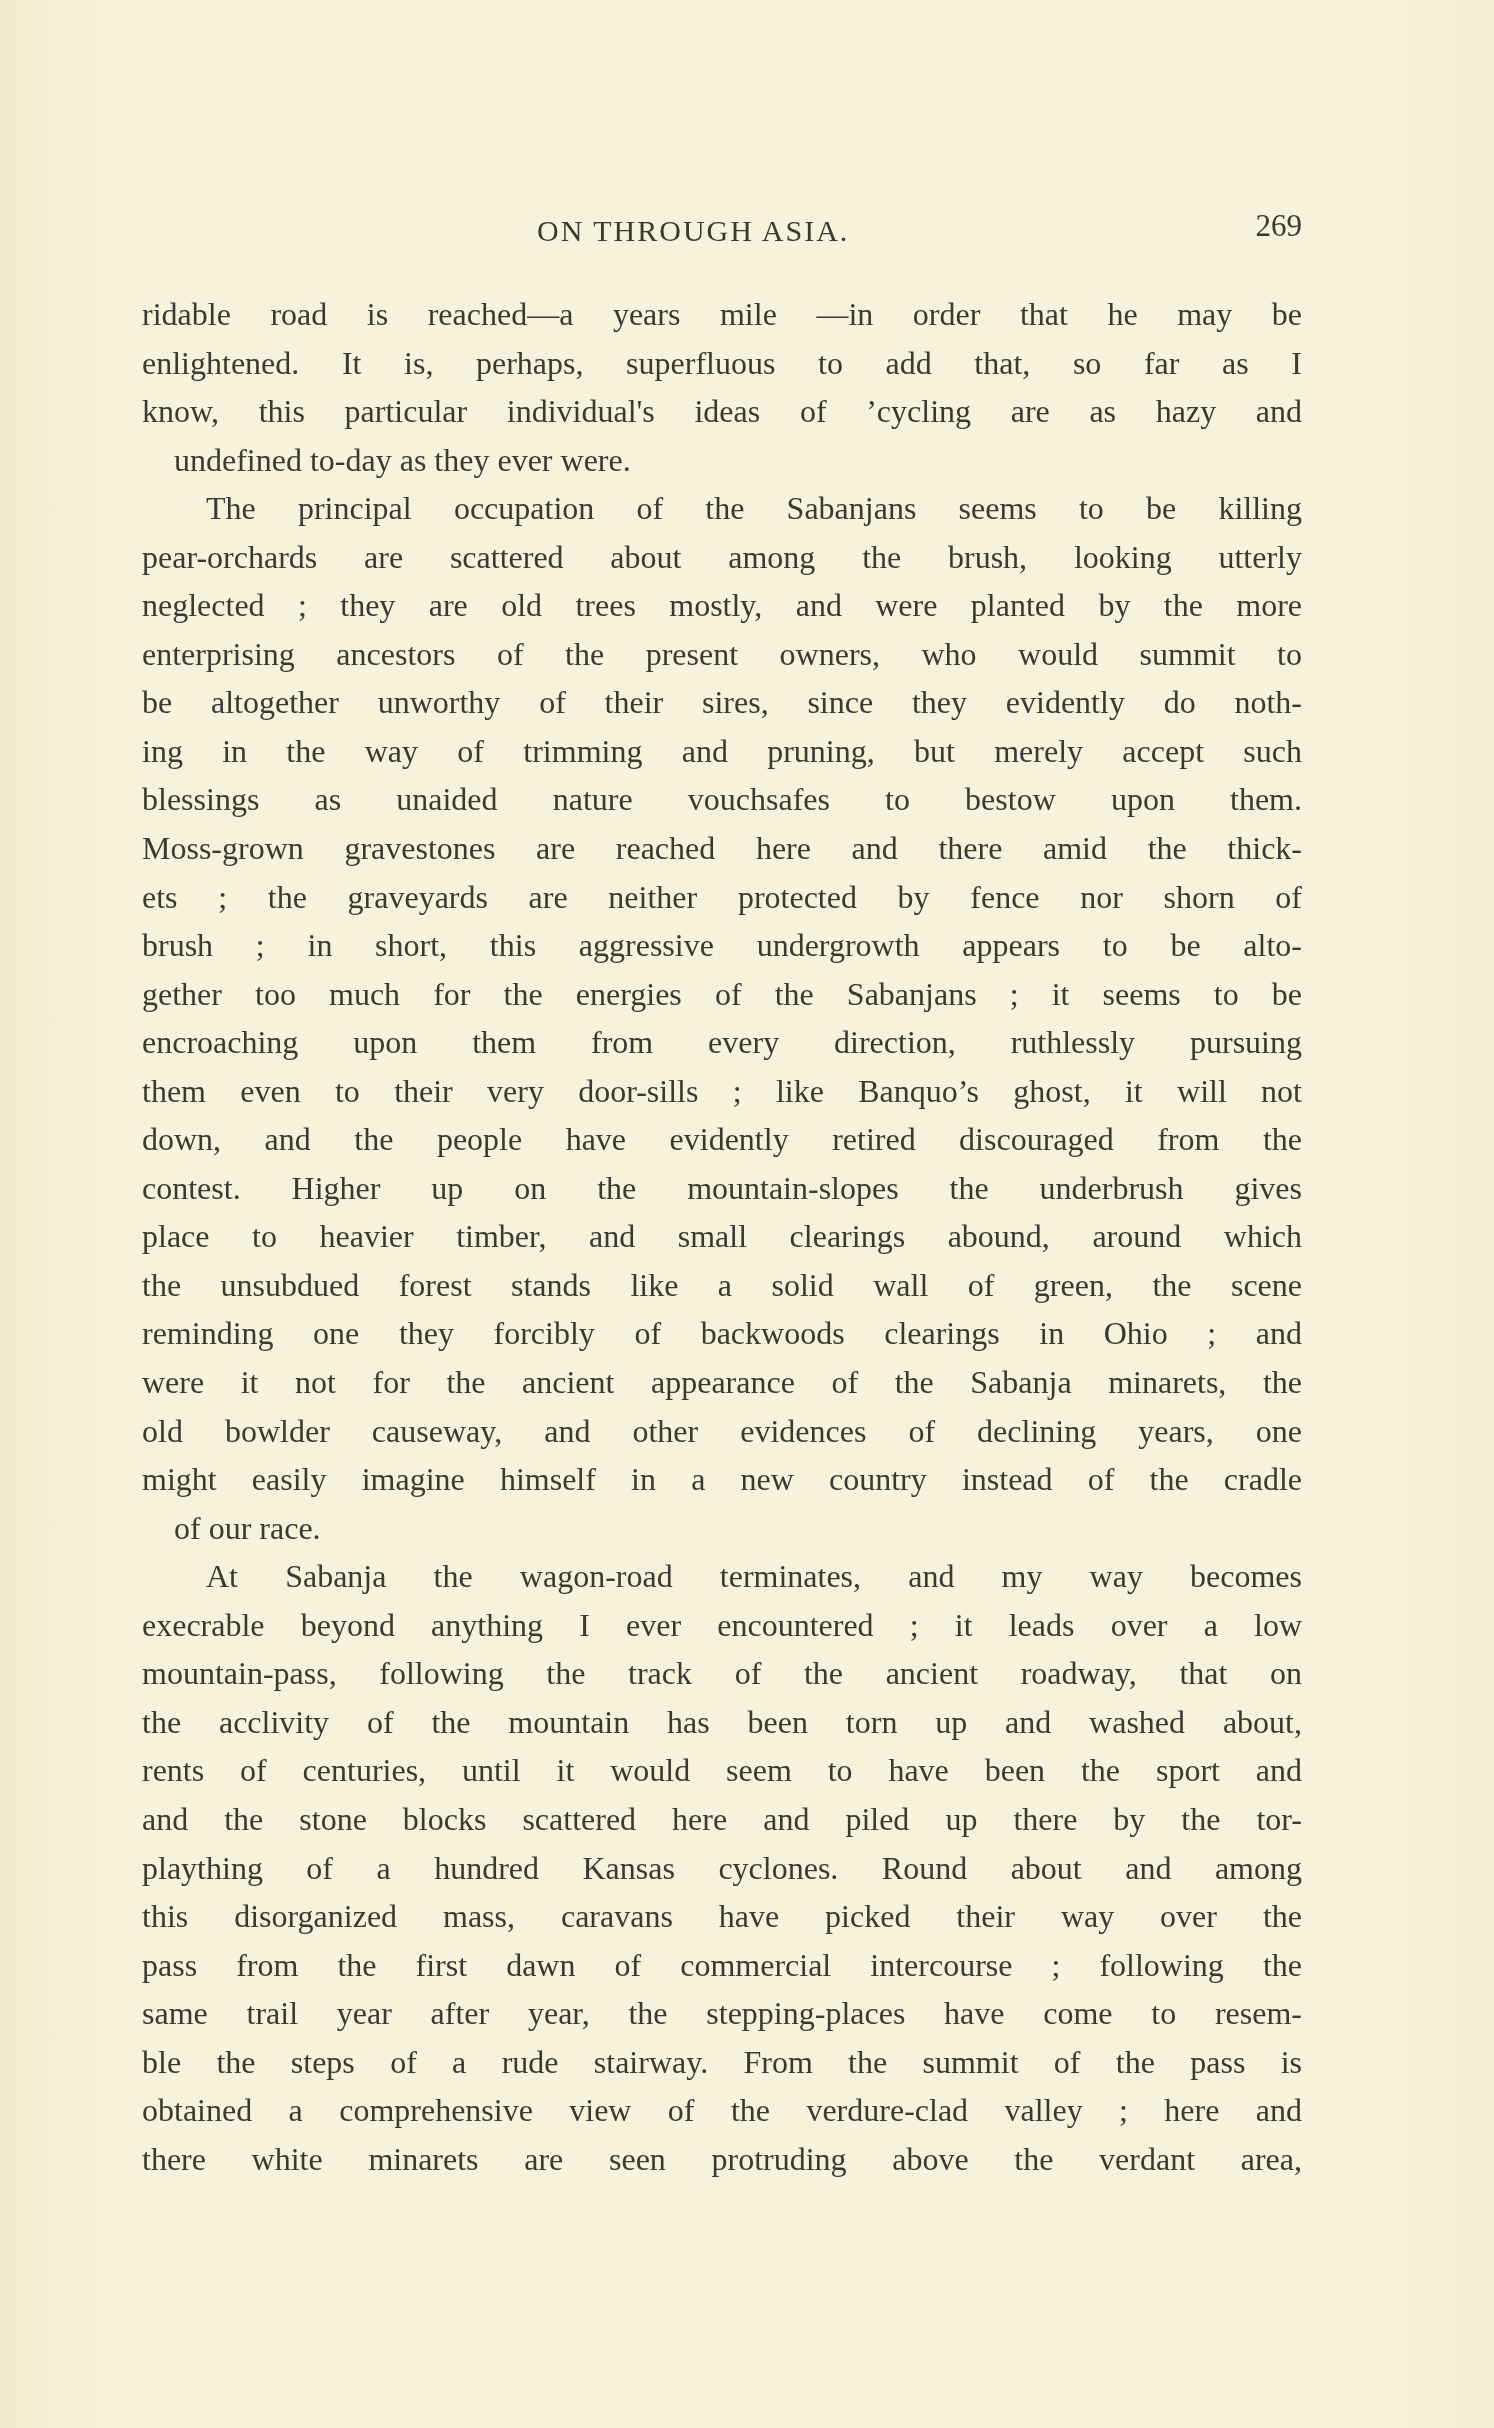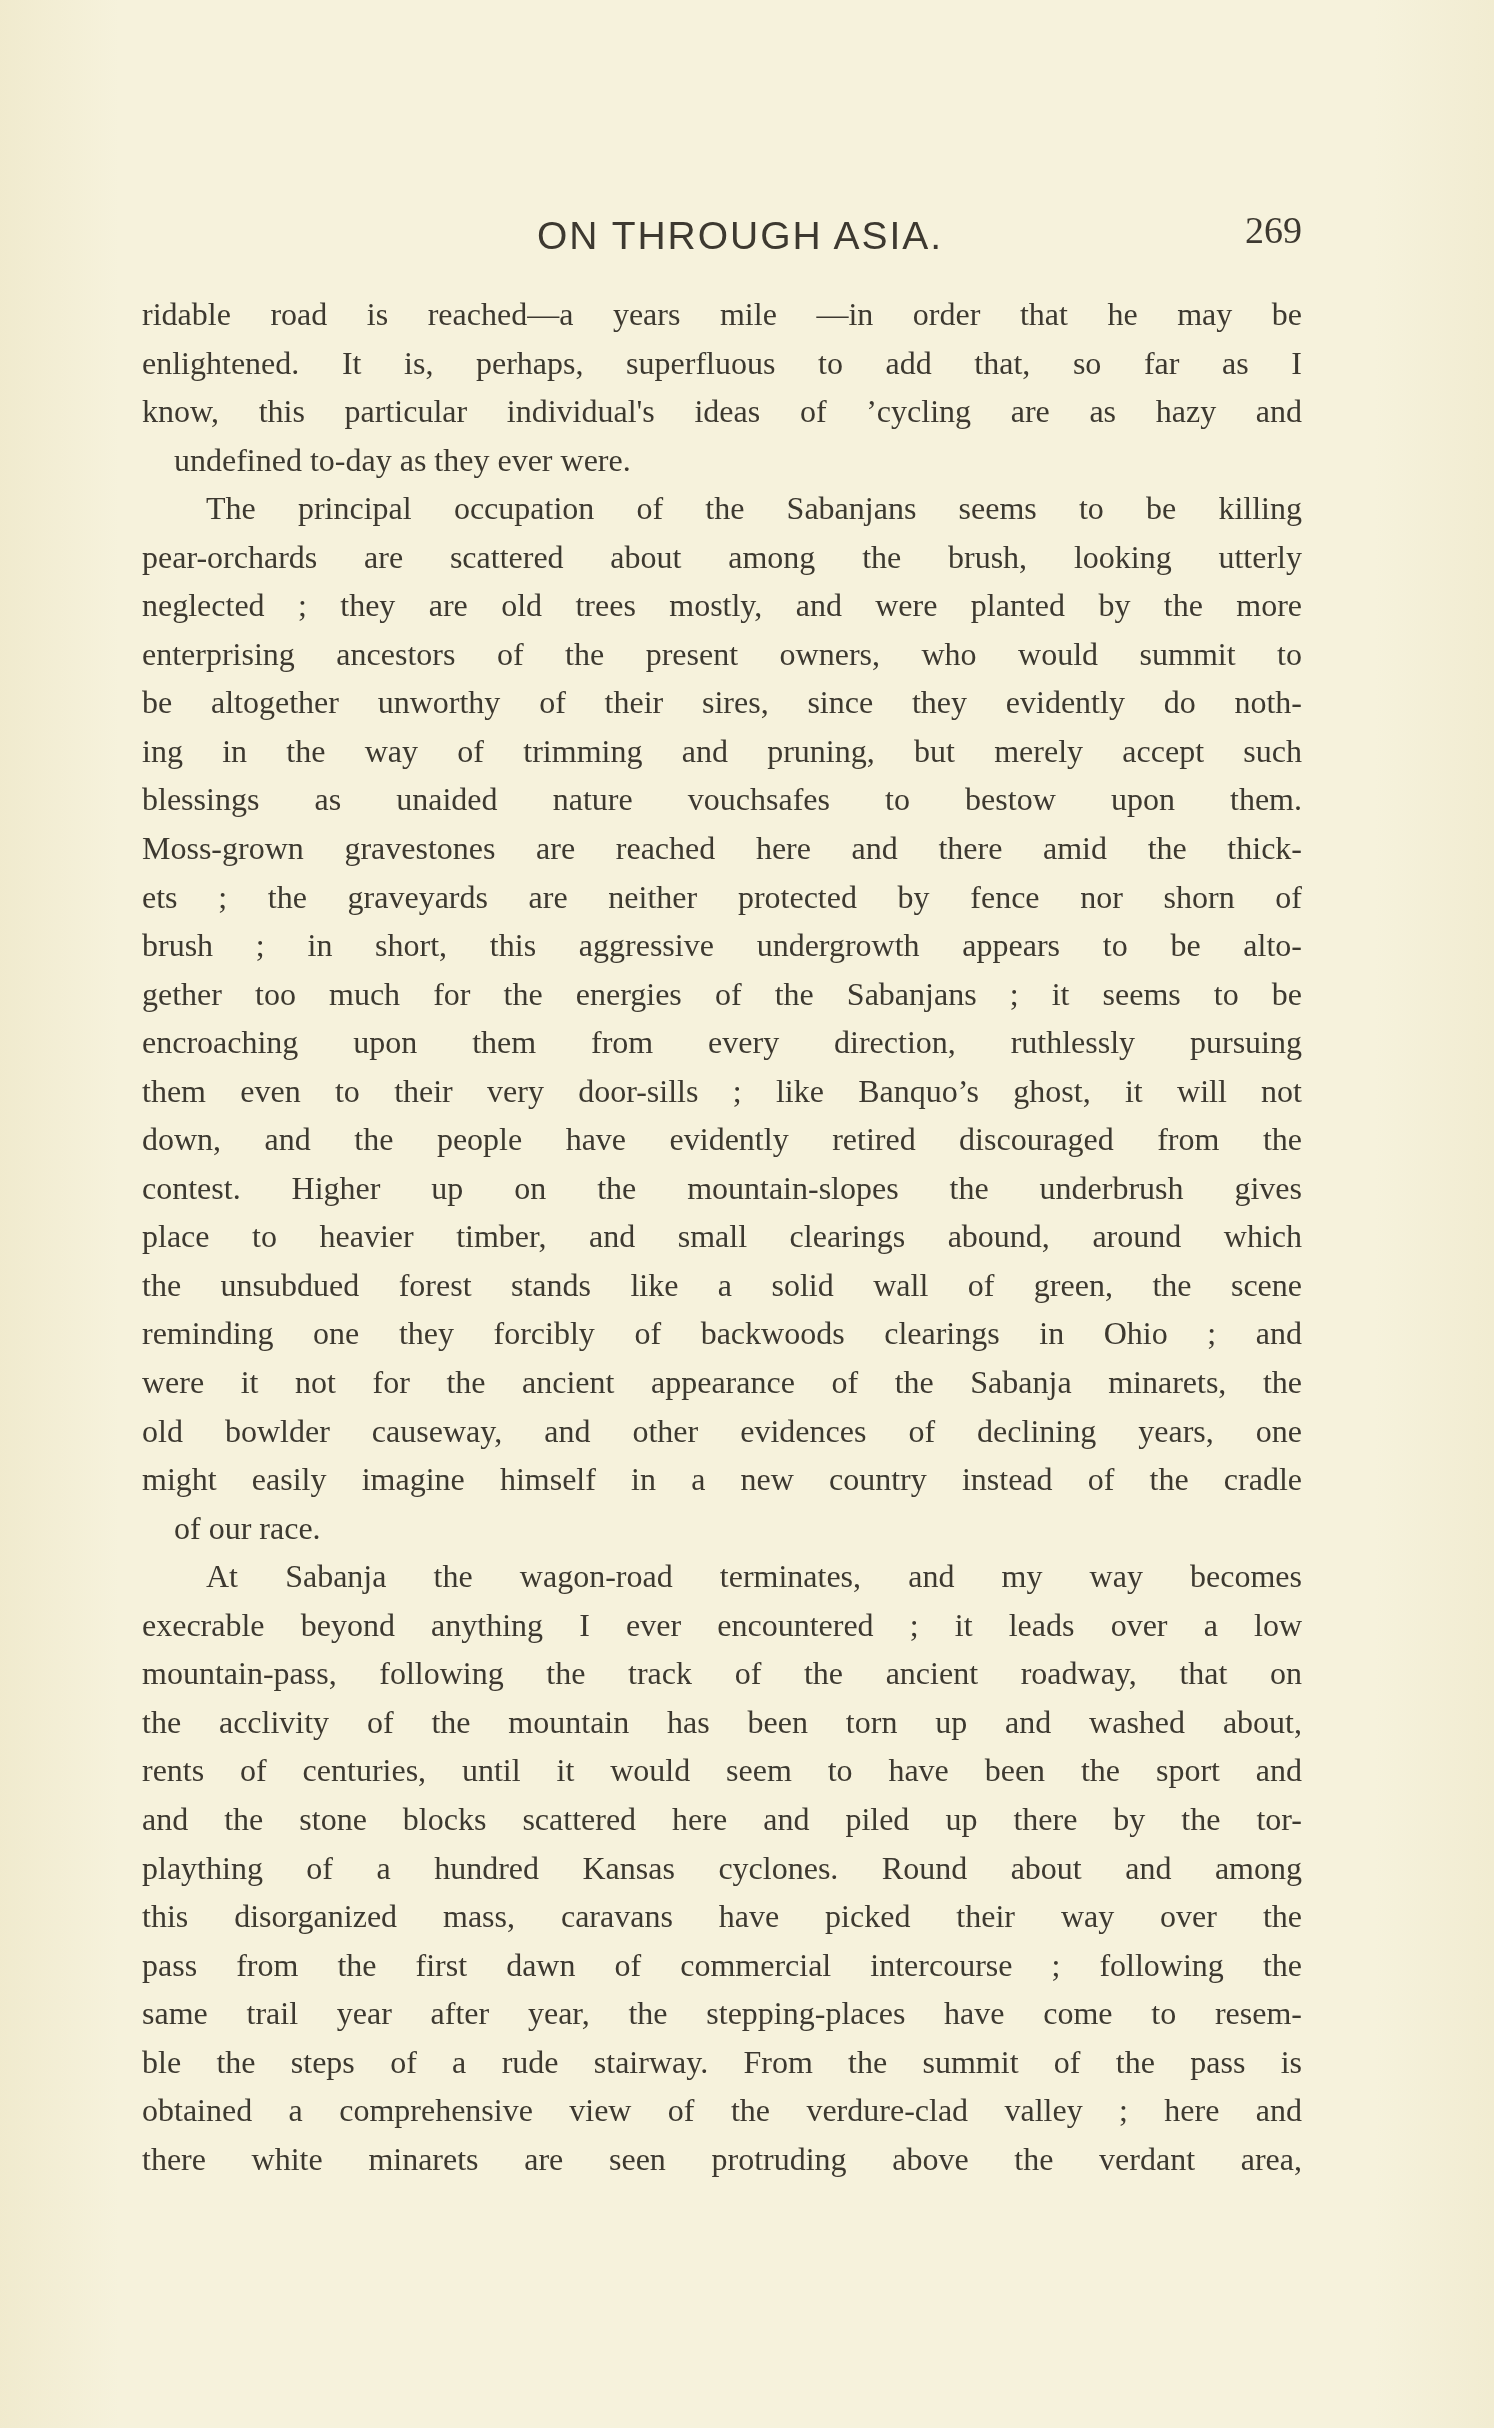--- a/index.html
+++ b/index.html
@@ -13,27 +13,27 @@
   .page-shade {
     position: absolute; inset: 0;
     background: linear-gradient(90deg, rgba(230,220,180,0.35) 0%, rgba(246,242,220,0) 8%, rgba(246,242,220,0) 92%, rgba(230,222,185,0.3) 100%);
     pointer-events: none;
   }
   .running-head {
     position: absolute; left: 142px; top: 208px; width: 1160px; height: 48px;
   }
   .head-title {
     position: absolute; left: 395px; top: 6px;
-    font-size: 39px; letter-spacing: 2px; white-space: nowrap;
-    font-family: Liberation Sans, sans-serif;
+    font-size: 30px; letter-spacing: 2px; white-space: nowrap;
+    font-family: Liberation Serif, serif;
     text-align: right;
   }
   .head-page {
     position: absolute; right: 0; top: 0;
-    font-size: 38px; font-family: "Liberation Serif", "DejaVu Serif", serif; margin-left: 8px;
+    font-size: 31px; font-family: "Liberation Serif", "DejaVu Serif", serif; margin-left: 8px;
   }
   .body-text {
     position: absolute; left: 142px; top: 290px; width: 1160px;
   }
   .line {
     height: 48.56px; line-height: 48.56px;
     font-size: 32px;
     font-family: "Liberation Serif", "DejaVu Serif", serif;
     text-align: justify; text-align-last: justify;
     white-space: nowrap; overflow: hidden;

